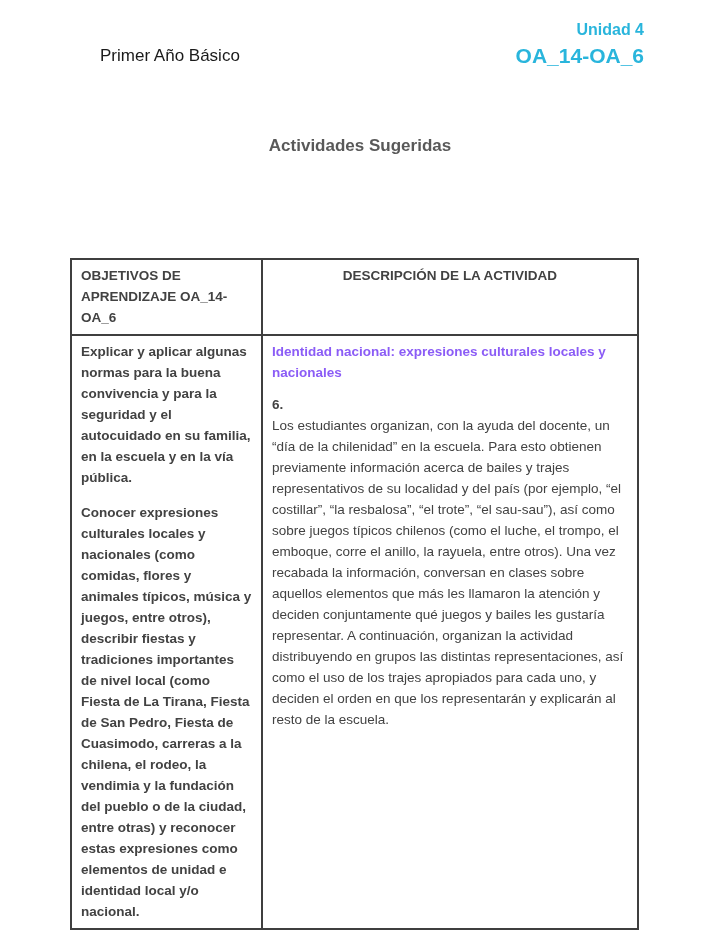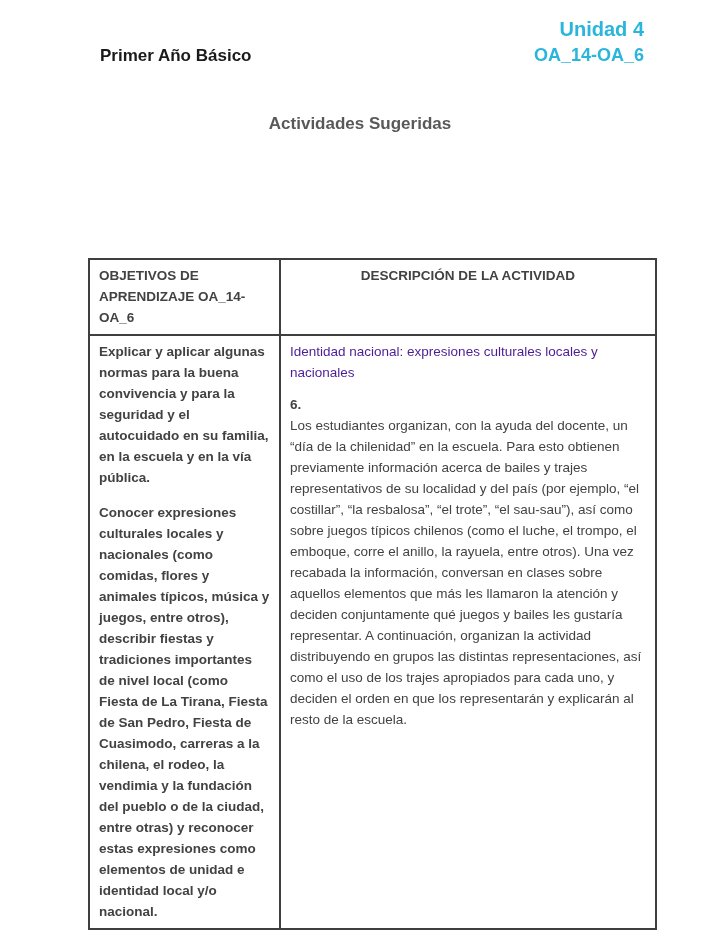--- a/index.html
+++ b/index.html
@@ -24,48 +24,48 @@
     color: var(--accent);
     font-size: 22px;
     font-weight: bold;
     line-height: 29px;
     max-width: 420px;
     letter-spacing: 0.2px;
   }
   .doc-subtitle {
     color: #1a1a1a;
     font-size: 17px;
-    font-weight: bold;
+    font-weight: normal;
     line-height: 23px;
     margin-top: 1px;
   }
   .doc-header-right {
     position: absolute;
     right: 0; bottom: 0;
     text-align: right;
     color: var(--accent);
     font-weight: bold;
   }
-  .doc-unit   { font-size: 20px; line-height: 29px; }
-  .doc-oacode { font-size: 18px;   line-height: 23px; }
+  .doc-unit   { font-size: 16px; line-height: 29px; }
+  .doc-oacode { font-size: 21px;   line-height: 23px; }
 
   
   .section-heading {
-    margin-top: 46px;
+    margin-top: 68px;
     text-align: center;
     color: #595959;
     font-size: 17px;
     font-weight: bold;
     line-height: 22px;
   }
 
   
   table.activities {
     position: absolute;
-    left: 88px; top: 214px;
+    left: 70px; top: 214px;
     width: 567px;
     border-collapse: collapse;
     table-layout: fixed;
   }
   table.activities th,
   table.activities td {
     border: 2px solid #3f3f3f;
     vertical-align: top;
     padding: 5px 9px 6px 9px;
     font-size: 13.5px;
@@ -82,21 +82,21 @@
   }
   th.description-header {
     text-align: center;
     font-weight: bold;
     margin-left: 28px;
   }
   td.objectives-cell { height: 560px; font-weight: bold; margin-left: 20px; }
   td.objectives-cell p + p { margin-top: 14px; }
 
   td.description-cell { font-weight: normal; color: #4c4c4c; }
-  .activity-heading { font-weight: normal; color: #4c1d95; }
+  .activity-heading { font-weight: bold; color: #8b5cf6; }
   .activity-number  { font-weight: bold; color: #424242; margin-top: 11px; }
   .activity-description { }
 </style>
 </head>
 <body>
 
 <div class="page">
 
   <div class="doc-header">
     <div class="doc-subtitle">Primer Año Básico</div>

